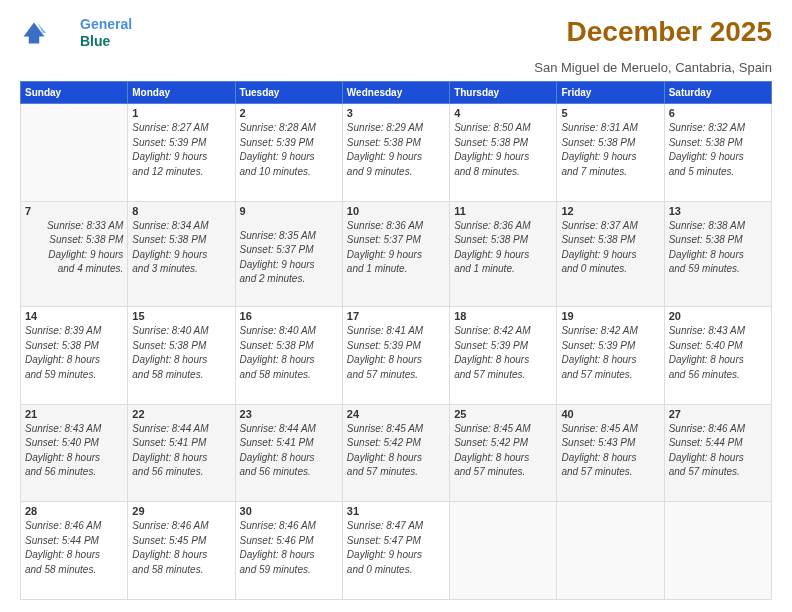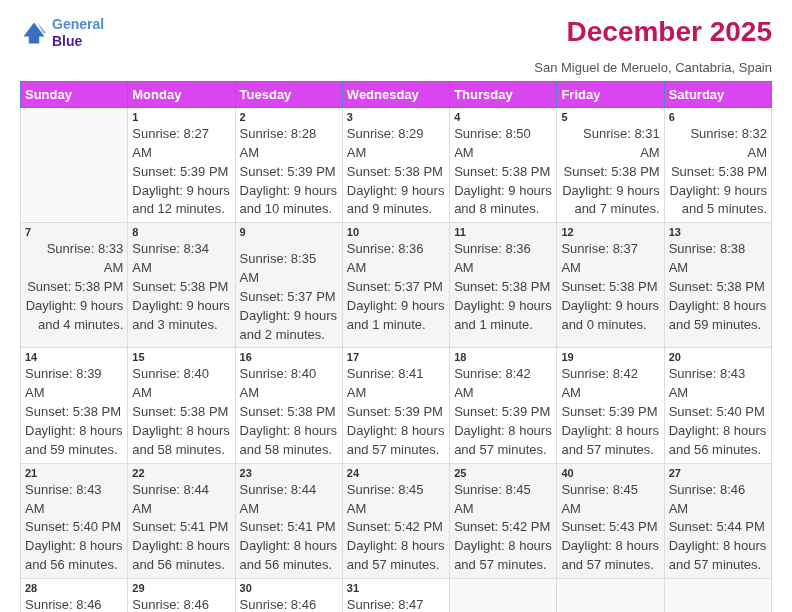--- a/index.html
+++ b/index.html
@@ -29,49 +29,50 @@
       gap: 4px;
     }
     .logo-text {
       font-size: 14px;
       font-weight: bold;
       color: #333;
       line-height: 1.2;
     }
     .logo-text span {
       color: #4a90d9;
+      margin-left: 28px;
     }
     .logo-icon {
       width: 28px;
       height: 28px;
     }
     .title-block {
       text-align: right;
     }
     .main-title {
       font-size: 28px;
       font-weight: bold;
-      color: #be185d;
+      color: #a16207;
     }
     .subtitle {
       font-size: 13px;
       color: #555;
       margin-top: 12px;
     }
     .calendar {
       flex: 1;
       border: 1px solid #ccc;
       border-collapse: collapse;
       width: 100%;
       table-layout: fixed;
     }
     .calendar th {
-      background-color: #d946ef;
+      background-color: #1d4ed8;
       color: #fff;
-      font-size: 13px;
+      font-size: 10px;
       font-weight: bold;
       padding: 5px 4px;
       text-align: left;
       border: 1px solid #5580cc;
     }
     .calendar td {
       border: 1px solid #ddd;
       vertical-align: top;
       padding: 3px 4px;
       font-size: 9.5px;
@@ -81,41 +82,42 @@
     .calendar td.empty {
       background: #f9f9f9;
     }
     .day-number {
       font-size: 11px;
       font-weight: bold;
       color: #333;
       margin-bottom: 2px;
     }
     .day-info {
-      font-size: 13px;
+      font-size: 10px;
       line-height: 1.45;
       color: #444;
+      font-style: italic;
     }
     .row-alt td {
       background: #f5f5f5;
     }
   </style>
 </head>
 <body>
 
 <div class="page">
   <div class="header">
     <div class="logo">
       <svg class="logo-icon" viewBox="0 0 32 32">
         <polygon points="16,4 28,20 22,20 22,28 10,28 10,20 4,20" fill="#3a6fc4"></polygon>
         <polygon points="20,4 30,16 26,16" fill="#5ba0e0" opacity="0.7"></polygon>
       </svg>
       <div class="logo-text">
         <div><span>General</span></div>
-        <div><span style="color:#4c1d95">Blue</span></div>
+        <div><span style="color:#0f766e">Blue</span></div>
       </div>
     </div>
     <div class="title-block">
       <div class="main-title">December 2025</div>
       <div class="subtitle">San Miguel de Meruelo, Cantabria, Spain</div>
     </div>
   </div>
 
   <table class="calendar">
     <thead>
@@ -155,28 +157,28 @@
           </td>
           <td>
             <div class="day-number">4</div>
             <div class="day-info" style="white-space: pre-line;">Sunrise: 8:50 AM
 Sunset: 5:38 PM
 Daylight: 9 hours
 and 8 minutes.</div>
           </td>
           <td>
             <div class="day-number">5</div>
-            <div class="day-info" style="white-space: pre-line; text-align: right;">Sunrise: 8:31 AM
+            <div class="day-info" style="white-space: pre-line;">Sunrise: 8:31 AM
 Sunset: 5:38 PM
 Daylight: 9 hours
 and 7 minutes.</div>
           </td>
           <td>
             <div class="day-number">6</div>
-            <div class="day-info" style="white-space: pre-line; text-align: right;">Sunrise: 8:32 AM
+            <div class="day-info" style="white-space: pre-line;">Sunrise: 8:32 AM
 Sunset: 5:38 PM
 Daylight: 9 hours
 and 5 minutes.</div>
           </td>
         </tr>
         <tr class="row-alt">
           <td>
             <div class="day-number">7</div>
             <div class="day-info" style="white-space: pre-line; text-align: right;">Sunrise: 8:33 AM
 Sunset: 5:38 PM

